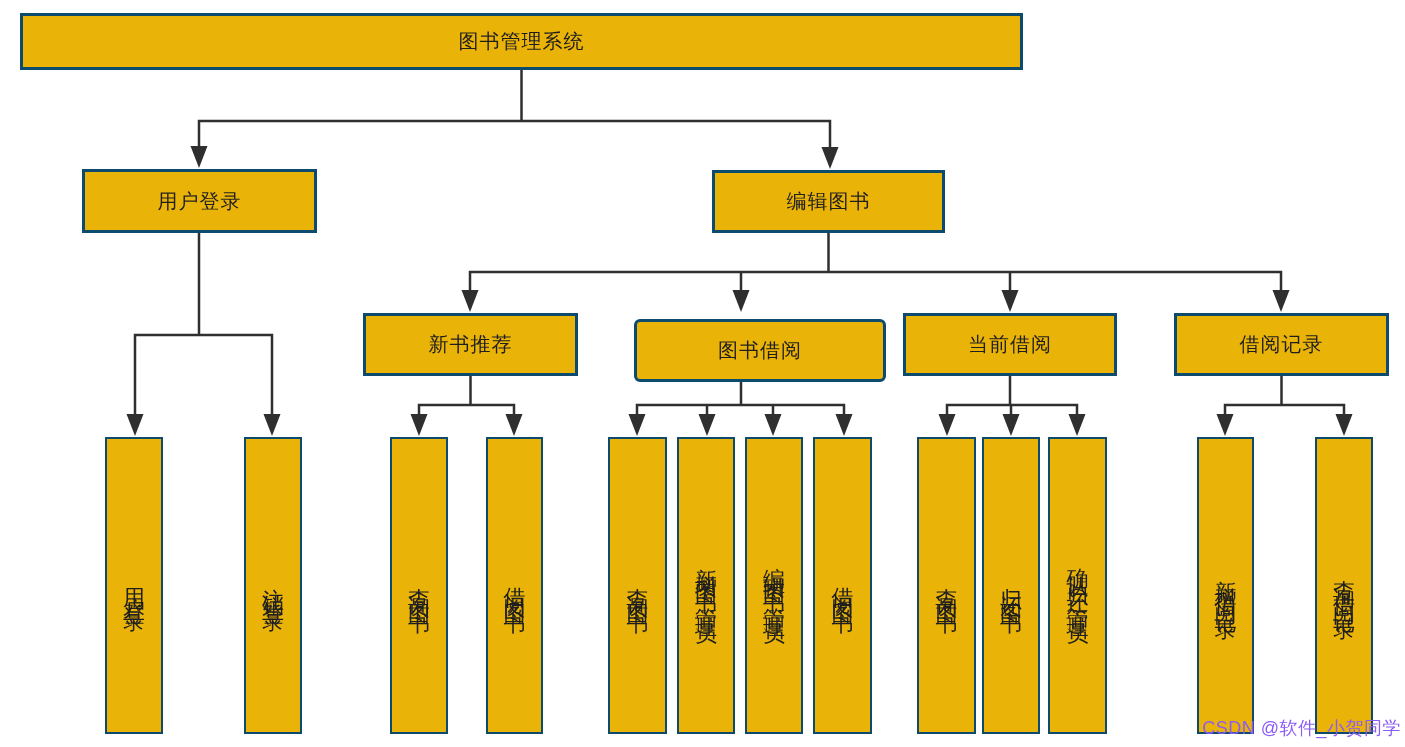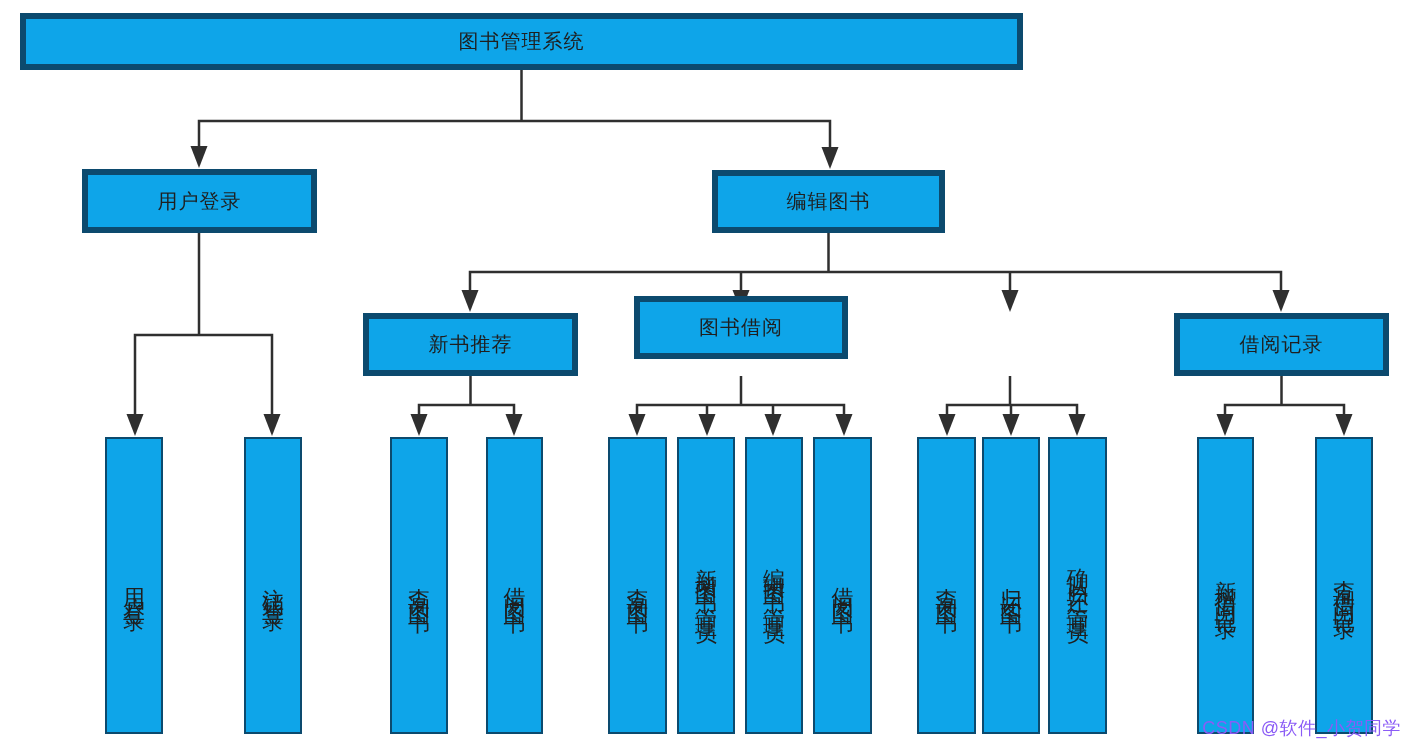--- a/index.html
+++ b/index.html
@@ -12,22 +12,22 @@
     overflow: hidden;
   }
   #connectors {
     position: absolute;
     left: 0; top: 0;
     width: 1405px; height: 747px;
   }
   .node {
     position: absolute;
     box-sizing: border-box;
-    background: #0ea5e9;
-    border: 6px solid #0c4a6e;
+    background: #eab308;
+    border: 3px solid #0c4a6e;
     display: flex;
     align-items: center;
     justify-content: center;
     color: #1f1f1f;
     z-index: 2;
   }
   .hnode {
     font-size: 20px;
     letter-spacing: 1px;
   }
@@ -115,22 +115,25 @@
   <div class="node hnode" style="left:82px; top:169px; width:235px; height:64px;">
     <span>用户登录</span>
   </div>
   <div class="node hnode" style="left:712px; top:170px; width:233px; height:63px;">
     <span>编辑图书</span>
   </div>
 
   <div class="node hnode" style="left:363px; top:313px; width:215px; height:63px;">
     <span>新书推荐</span>
   </div>
-  <div class="node hnode" style="left:634px; top:296px; width:214px; height:63px;">
+  <div class="node hnode" style="left:634px; top:319px; width:252px; height:63px;border-radius:6px;">
     <span>图书借阅</span>
+  </div>
+  <div class="node hnode" style="left:903px; top:313px; width:214px; height:63px;">
+    <span>当前借阅</span>
   </div>
   <div class="node hnode" style="left:1174px; top:313px; width:215px; height:63px;">
     <span>借阅记录</span>
   </div>
 
   <div class="node vnode" style="left:105px; top:437px; width:58px; height:297px;">
     <span class="vtext">用户登录</span>
   </div>
   <div class="node vnode" style="left:244px; top:437px; width:58px; height:297px;">
     <span class="vtext">注销登录</span>

